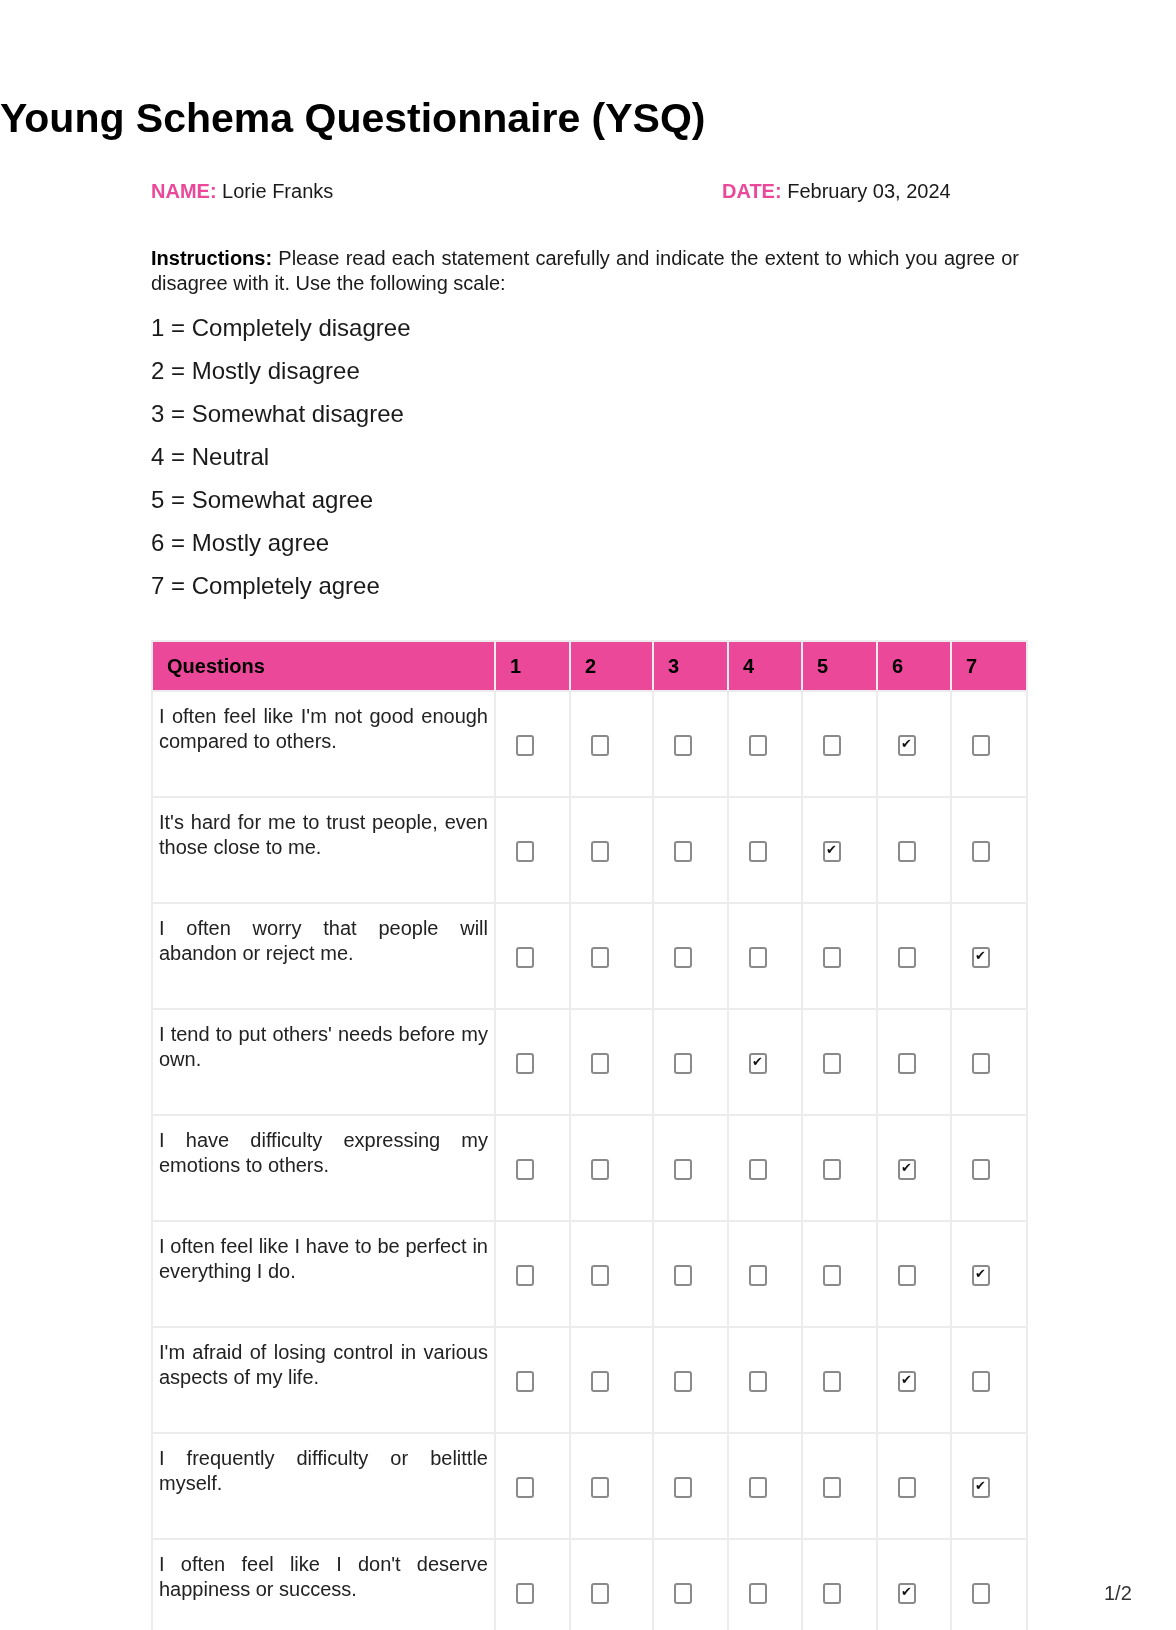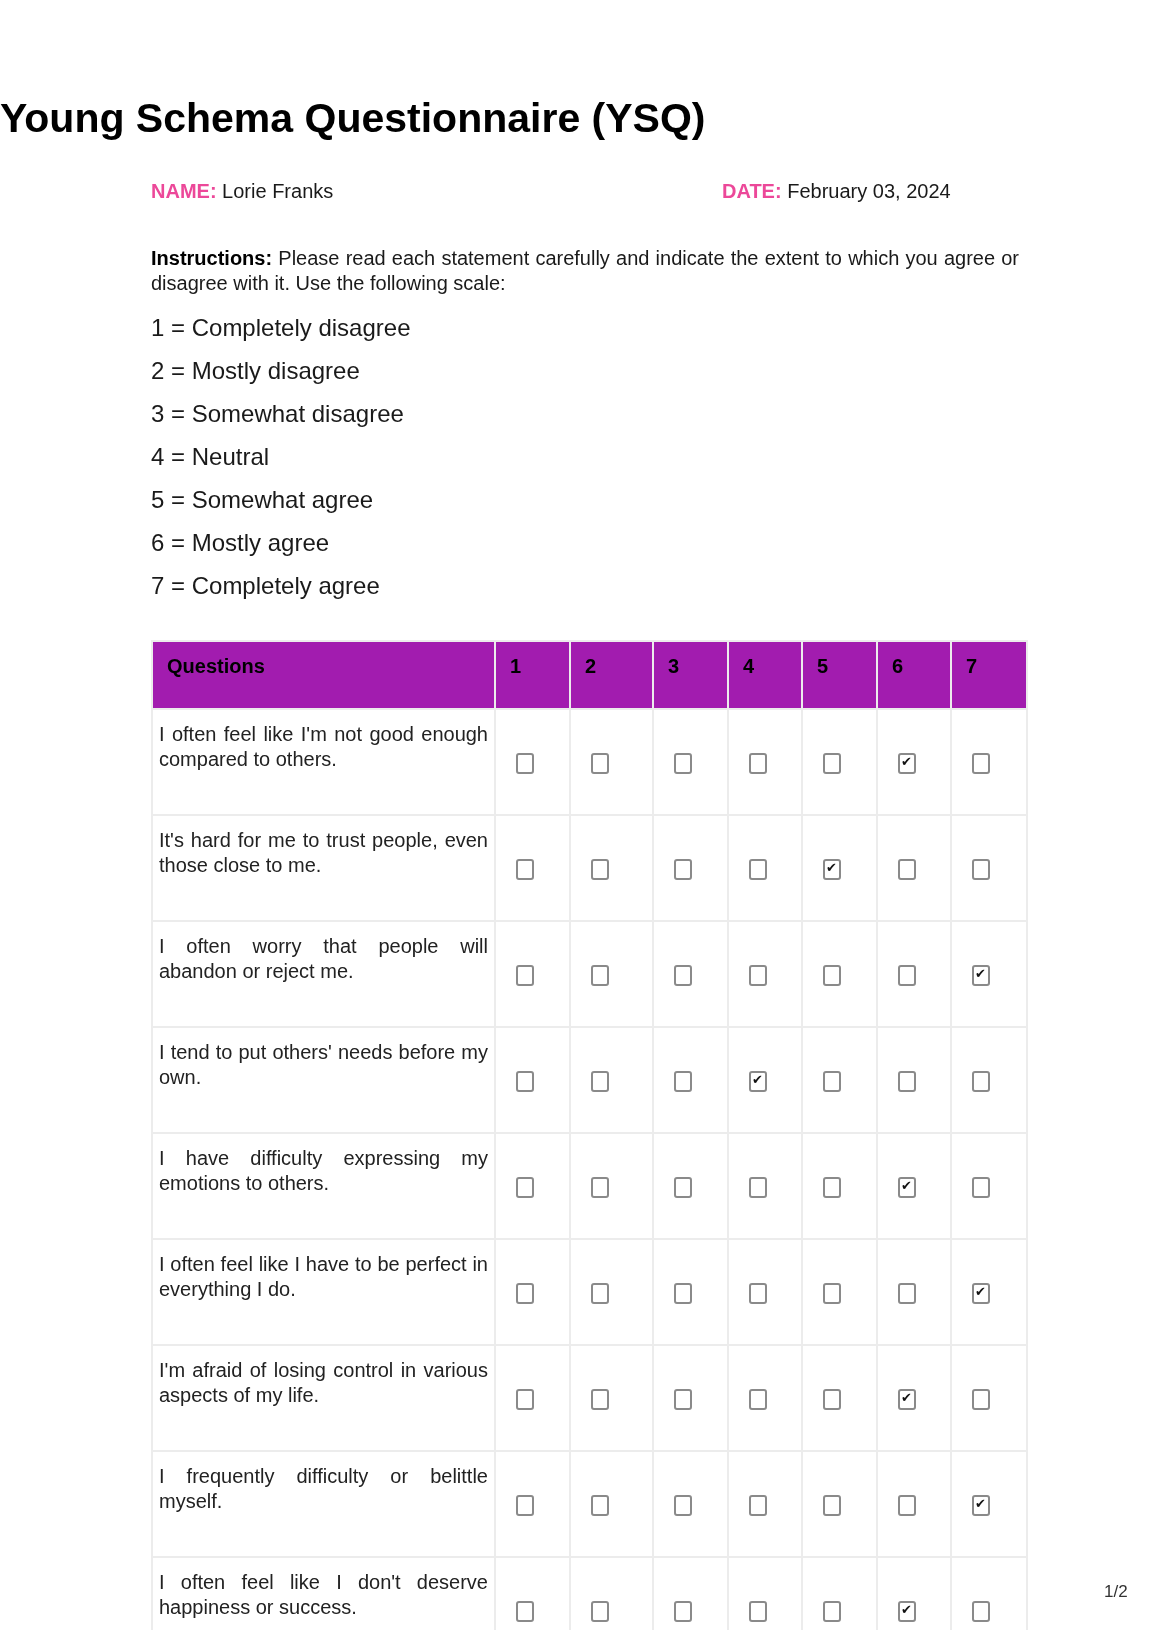--- a/index.html
+++ b/index.html
@@ -21,38 +21,38 @@
   }
   .instructions b { font-weight: bold; color: #000; }
   .scale { position: absolute; top: 316px; left: 151px; margin: 0; padding: 0; list-style: none; }
   .scale li { font-size: 24px; height: 43px; line-height: 24px; }
   table.q {
     position: absolute; top: 640px; left: 151px; width: 875px;
     border-collapse: collapse; table-layout: fixed; font-size: 20px;
   }
   table.q th, table.q td { border: 2px solid #ececec; }
   table.q thead th {
-    background: #a21caf; height: 48px; text-align: left; font-weight: bold;
-    color: #000; padding: 0 0 18px 14px; font-size: 20px;
+    background: #ec4899; height: 48px; text-align: left; font-weight: bold;
+    color: #000; padding: 0 0 0 14px; font-size: 20px;
   }
   table.q tbody td { height: 92px; vertical-align: middle; }
   table.q td.qtext {
     padding: 0 6px; text-align: justify; line-height: 25px; vertical-align: top;
     padding-top: 12px; color: #222;
   }
   table.q td.cb { text-align: left; padding-left: 20px; }
   .box {
     display: inline-block; width: 14px; height: 17px; border: 2px solid #8a8a8a;
     border-radius: 3px; position: relative; vertical-align: middle; background: #fff;
   }
   .box.checked::after {
     content: "\2714"; position: absolute; left: 1px; top: -1px; font-size: 13px;
     color: #111; font-family: "DejaVu Sans", sans-serif;
   }
-  .page-num { position: absolute; top: 1582px; left: 1104px; font-size: 17px; color: #333; }
+  .page-num { position: absolute; top: 1582px; left: 1104px; font-size: 20px; color: #333; }
 </style>
 </head>
 <body>
 
 <div class="title">Young Schema Questionnaire (YSQ)</div>
 
 <div class="meta meta-name">
   <b>NAME:</b>
   <span>Lorie Franks</span>
 </div>

